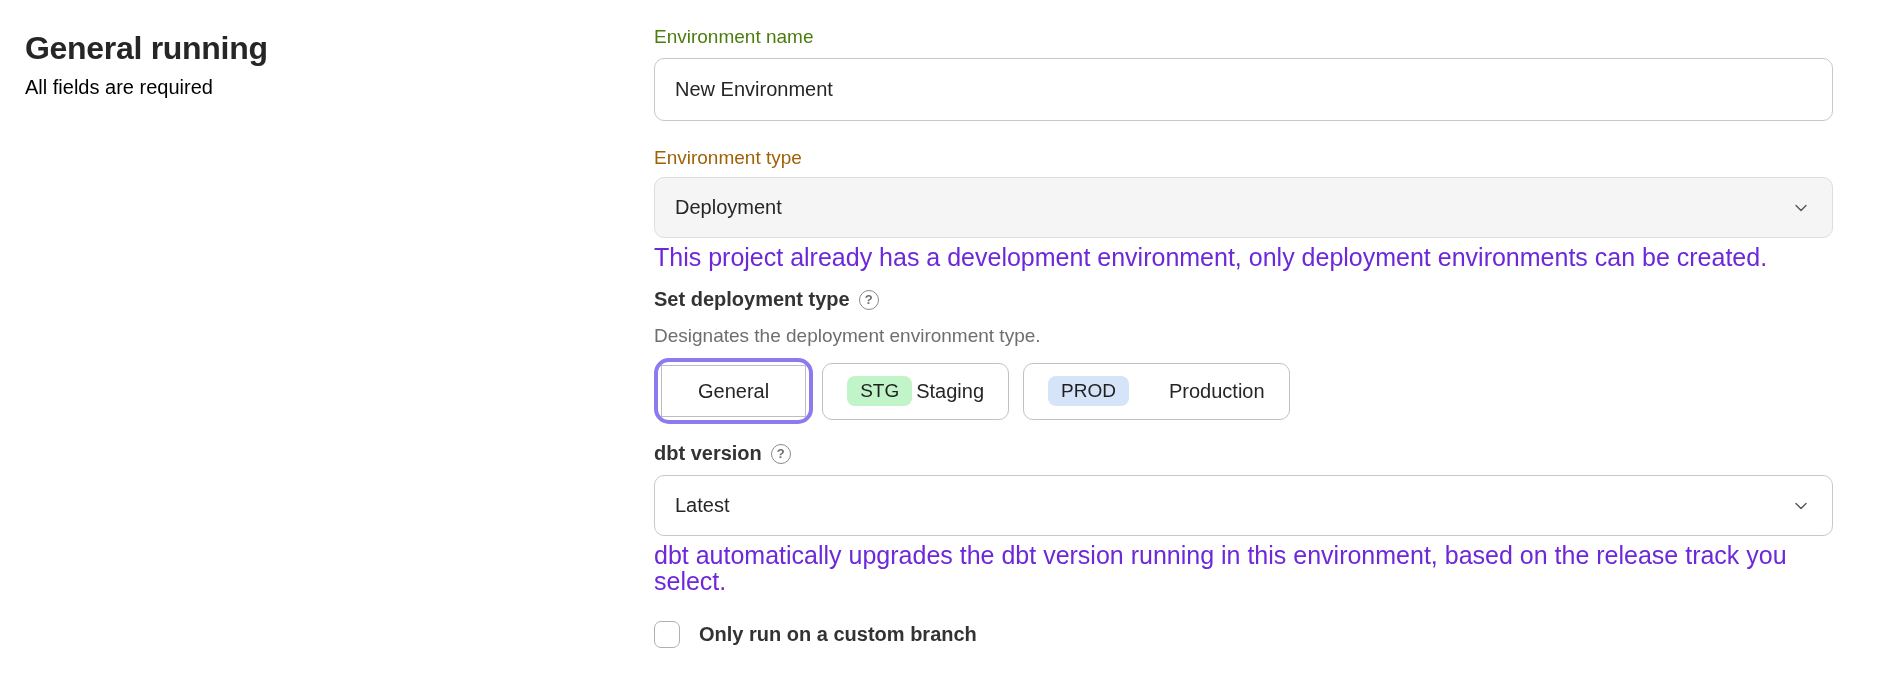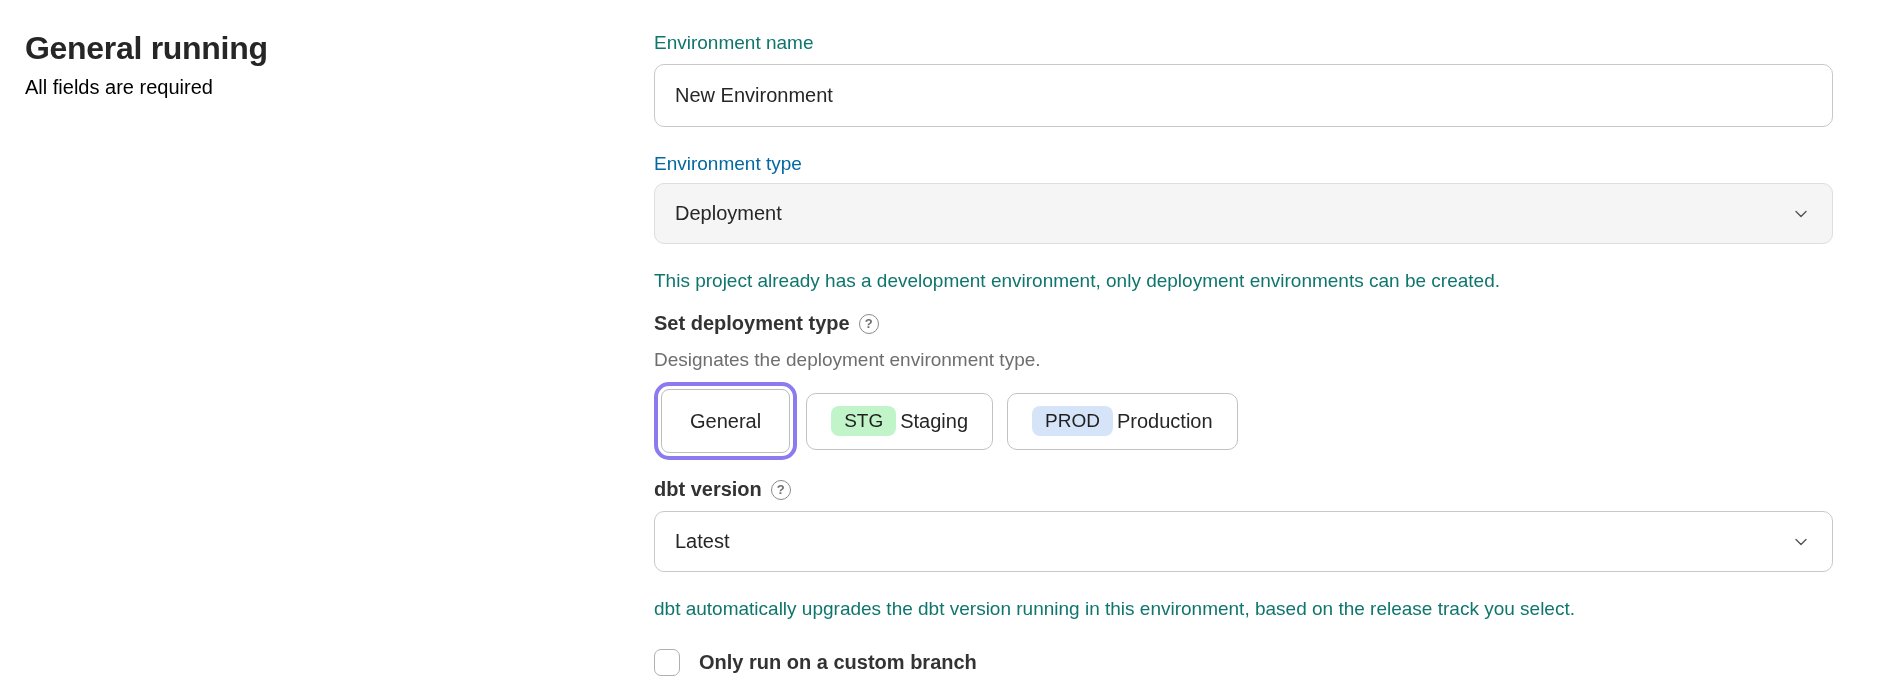--- a/index.html
+++ b/index.html
@@ -8,54 +8,54 @@
     font-family: "Liberation Sans", "DejaVu Sans", sans-serif;
     color: #262626;
   }
   .layout { display: flex; width: 1890px; }
   
   .left-col { width: 654px; padding: 30px 0 0 25px; flex: 0 0 auto; }
   .page-title { font-size: 32px; font-weight: 700; color: #262626; letter-spacing: -0.3px; }
   .page-subtitle { margin-top: 9px; font-size: 20px; color: #000000; }
   
   .form-col { width: 1179px; flex: 0 0 auto; display: flex; flex-direction: column; }
-  .field-label { margin-top: 30px; font-size: 19px; line-height: 26px; font-weight: 500; color: #0f766e; }
-  .field-label.disabled { color: #0369a1; margin-top: 24px; }
+  .field-label { margin-top: 24px; font-size: 19px; line-height: 26px; font-weight: 500; color: #4d7c0f; }
+  .field-label.disabled { color: #a16207; margin-top: 24px; }
   .section-label { margin-top: 16px; font-size: 20px; line-height: 27px; font-weight: 700; color: #333333; display: flex; align-items: center; }
   .help-icon {
     display: inline-flex; align-items: center; justify-content: center;
     width: 20px; height: 20px; margin-left: 9px; border: 1.5px solid #8a8a8a; border-radius: 50%;
     font-size: 13px; font-weight: 600; color: #6e6e6e; flex: 0 0 auto;
   }
   .text-input {
     margin-top: 8px; width: 100%; height: 63px; border: 1px solid #c8c8c8; border-radius: 10px;
     padding: 0 20px; font-family: inherit; font-size: 20px; color: #262626; background: #ffffff; outline: none;
   }
   .select-box {
     margin-top: 6px; width: 100%; height: 61px; border: 1px solid #c9c9c9; border-radius: 10px;
     background: #ffffff; display: flex; align-items: center; justify-content: space-between;
     padding: 0 22px 0 20px; font-size: 20px; color: #262626; cursor: pointer;
   }
   .select-box.disabled { background: #f5f5f6; border-color: #dedede; cursor: default; text-align: center; }
   .select-box.white { margin-top: 8px; }
-  .helper-text { margin-top: 24px; font-size: 19px; line-height: 26px; color: #0f766e; }
+  .helper-text { margin-top: 6px; font-size: 25px; line-height: 26px; color: #6d28d9; }
   .desc-text { margin-top: 10px; font-size: 19px; line-height: 26px; color: #6e6e6e; }
   .chevron { width: 18px; height: 18px; flex: 0 0 auto; }
   
   .btn-row { margin-top: 9px; display: flex; align-items: center; }
   .ring {
     border: 4px solid #8b7bee; border-radius: 15px; padding: 3px; background: #ffffff; margin-right: 9px;
   }
   .type-btn {
     display: inline-flex; align-items: center; background: #ffffff;
     border: 1px solid #c2c2c2; border-radius: 10px; height: 57px; padding: 0 24px;
     font-family: inherit; font-size: 20px; color: #262626; cursor: pointer;
   }
-  .ring .type-btn { height: 64px; border-radius: 8px; border-color: #bdbdbd; padding: 0 28px; }
-  .type-btn + .type-btn, .stg-btn { margin-right: 0; }
+  .ring .type-btn { height: 52px; border-radius: 0; border-color: #bdbdbd; padding: 0 36px; }
+  .type-btn + .type-btn, .stg-btn { margin-right: 0; gap: 36px; }
   .btn-row > .type-btn { margin-right: 14px; }
   .badge {
     display: inline-flex; align-items: center; border-radius: 8px; padding: 4px 13px;
     font-size: 19px; color: #1f1f1f; margin-right: 4px;
   }
   .badge.stg { background: #c1f4c8; }
   .badge.prod { background: #d6e4fa; }
   
   .checkbox-row { margin-top: 27px; display: flex; align-items: center; }
   .checkbox {

